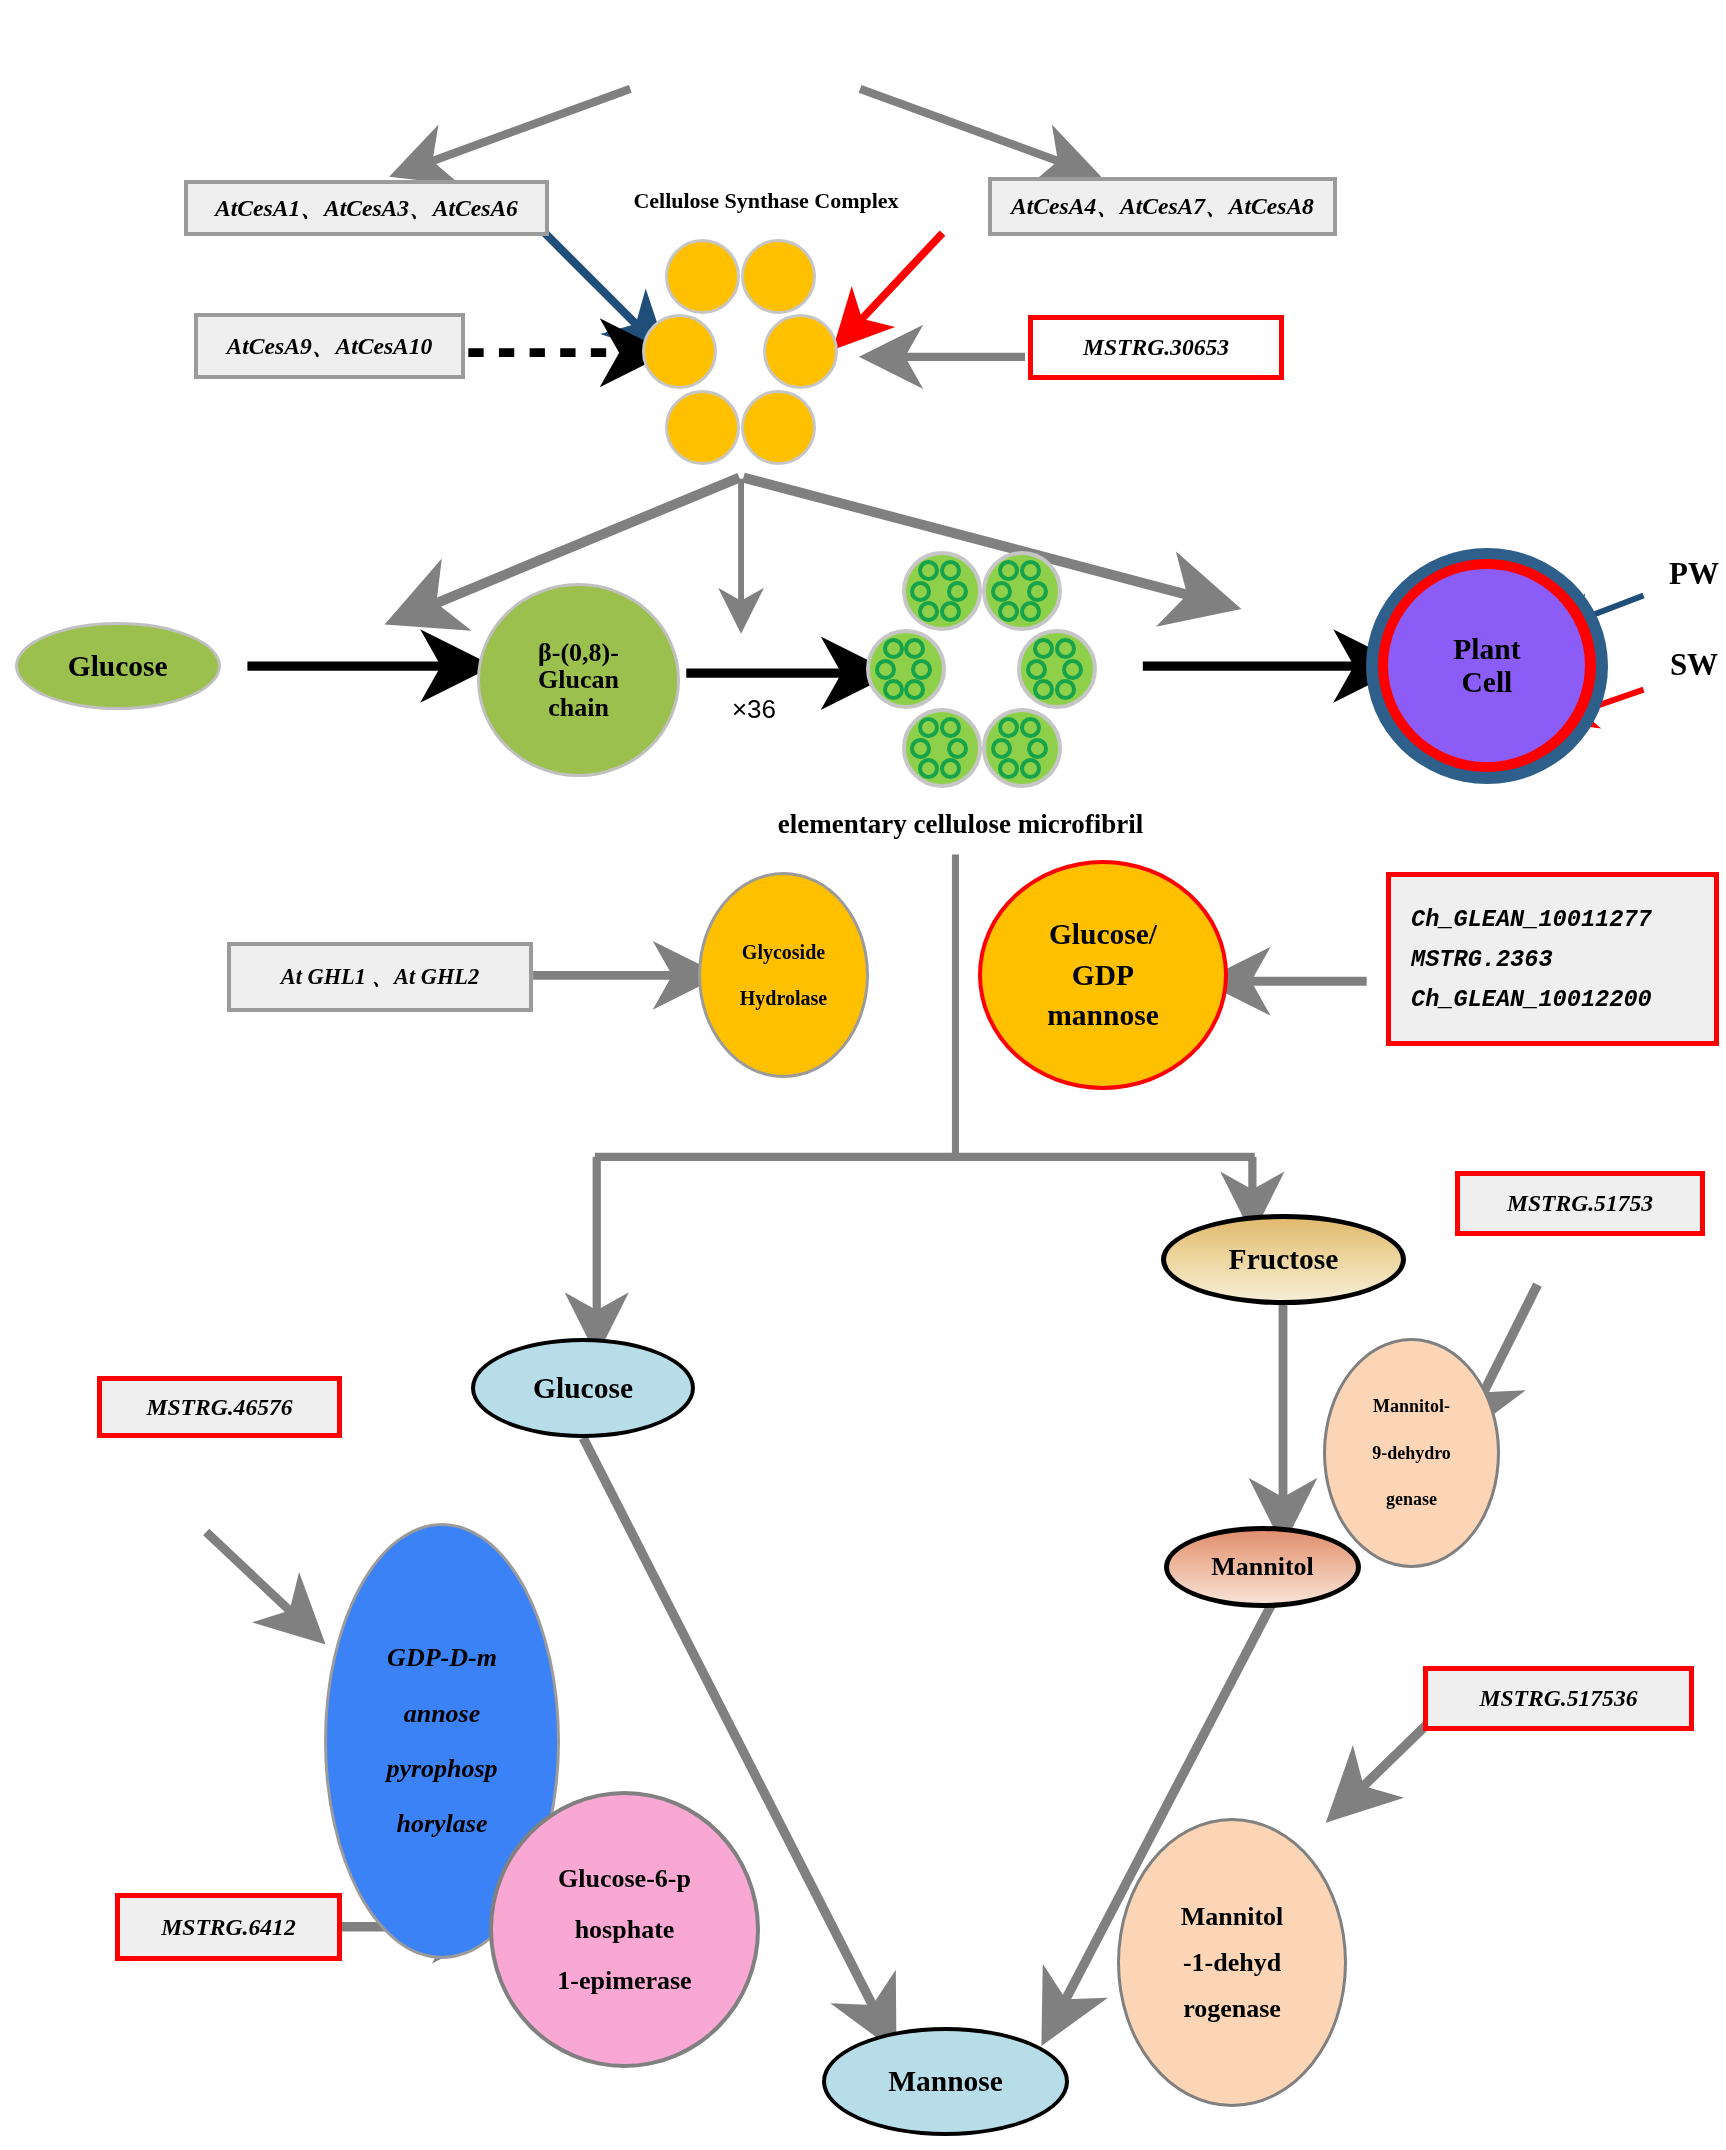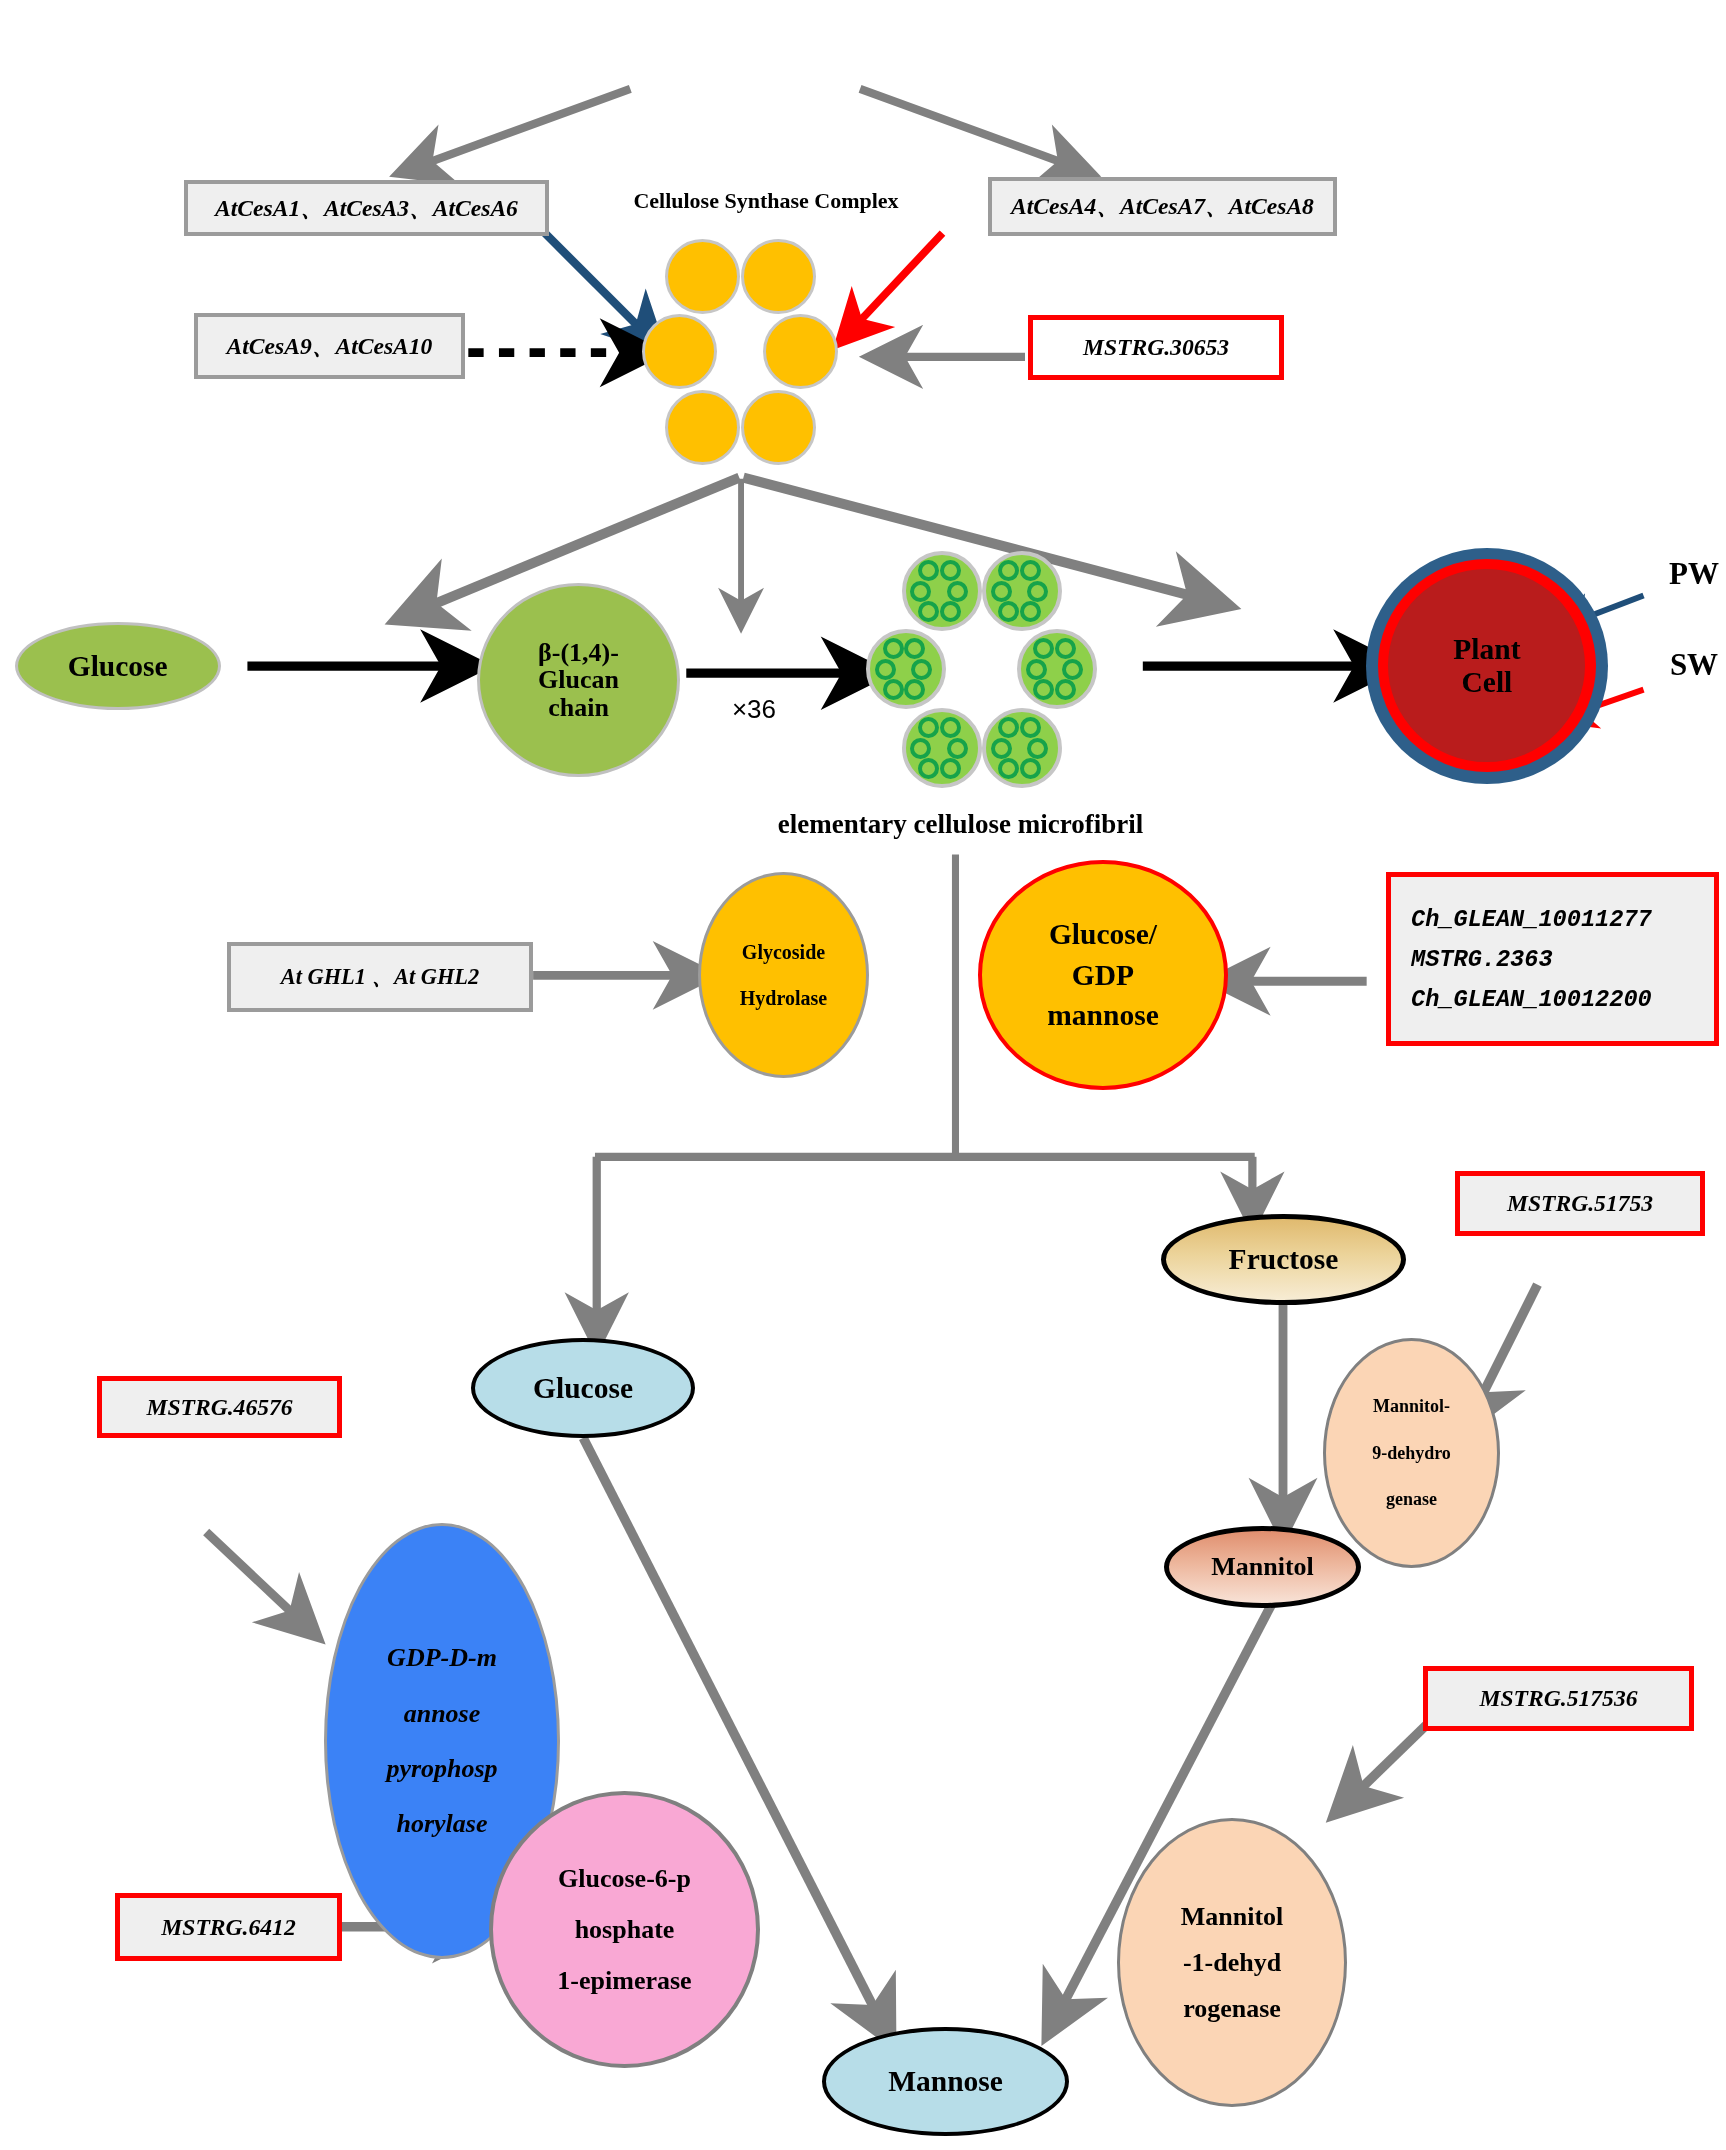--- a/index.html
+++ b/index.html
@@ -55,21 +55,21 @@
            background:#ffc000;border:3.5px solid #c6c6c6;box-sizing:border-box;}
   
   .mf-big{position:absolute;width:80px;height:80px;border-radius:50%;
           background:#8ed04a;border:4.1px solid #c6c6c6;box-sizing:border-box;}
   .mf-sm{position:absolute;width:21px;height:21px;border-radius:50%;
          background:transparent;border:4.1px solid #16a34a;box-sizing:border-box;}
 
   
   .pc-outer{position:absolute;border-radius:50%;background:#2e5f8a;}
   .pc-mid{position:absolute;border-radius:50%;background:#ff0000;}
-  .pc-inner{position:absolute;border-radius:50%;background:#b91c1c;
+  .pc-inner{position:absolute;border-radius:50%;background:#8b5cf6;
             display:flex;align-items:center;justify-content:center;}
 </style>
 </head>
 <body>
 
 <div id="canvas">
 
   <svg class="layer" viewBox="0 0 2930 3650">
     <defs>
       <marker id="ahGray" markerWidth="9" markerHeight="9" refX="5.2" refY="4.5" orient="auto" markerUnits="strokeWidth">
@@ -164,21 +164,21 @@
     <div class="csc-dot" style="left:115px;top:75px;"></div>
     <div class="csc-dot" style="left:16.5px;top:151px;"></div>
     <div class="csc-dot" style="left:93px;top:151px;"></div>
   </div>
 
   <div class="node ell ell-green" style="left:14.7px;top:622px;width:206px;height:88px;">
     <span class="tx t-big">Glucose</span>
   </div>
 
   <div class="node ell ell-green" style="left:477px;top:583px;width:203px;height:194px;flex-direction:column;">
-    <span class="tx t-med">β-(1,4)-</span>
+    <span class="tx t-med">β-(0,8)-</span>
     <span class="tx t-med">Glucan</span>
     <span class="tx t-med">chain</span>
   </div>
 
   <div class="node" style="left:701px;top:692px;width:106px;height:35px;">
     <span class="tx t-x36">×36</span>
   </div>
 
   <div style="position:absolute;left:872px;top:551px;width:247px;height:247px;">
     <div class="mf-big" style="left:29.5px;top:0px;">

